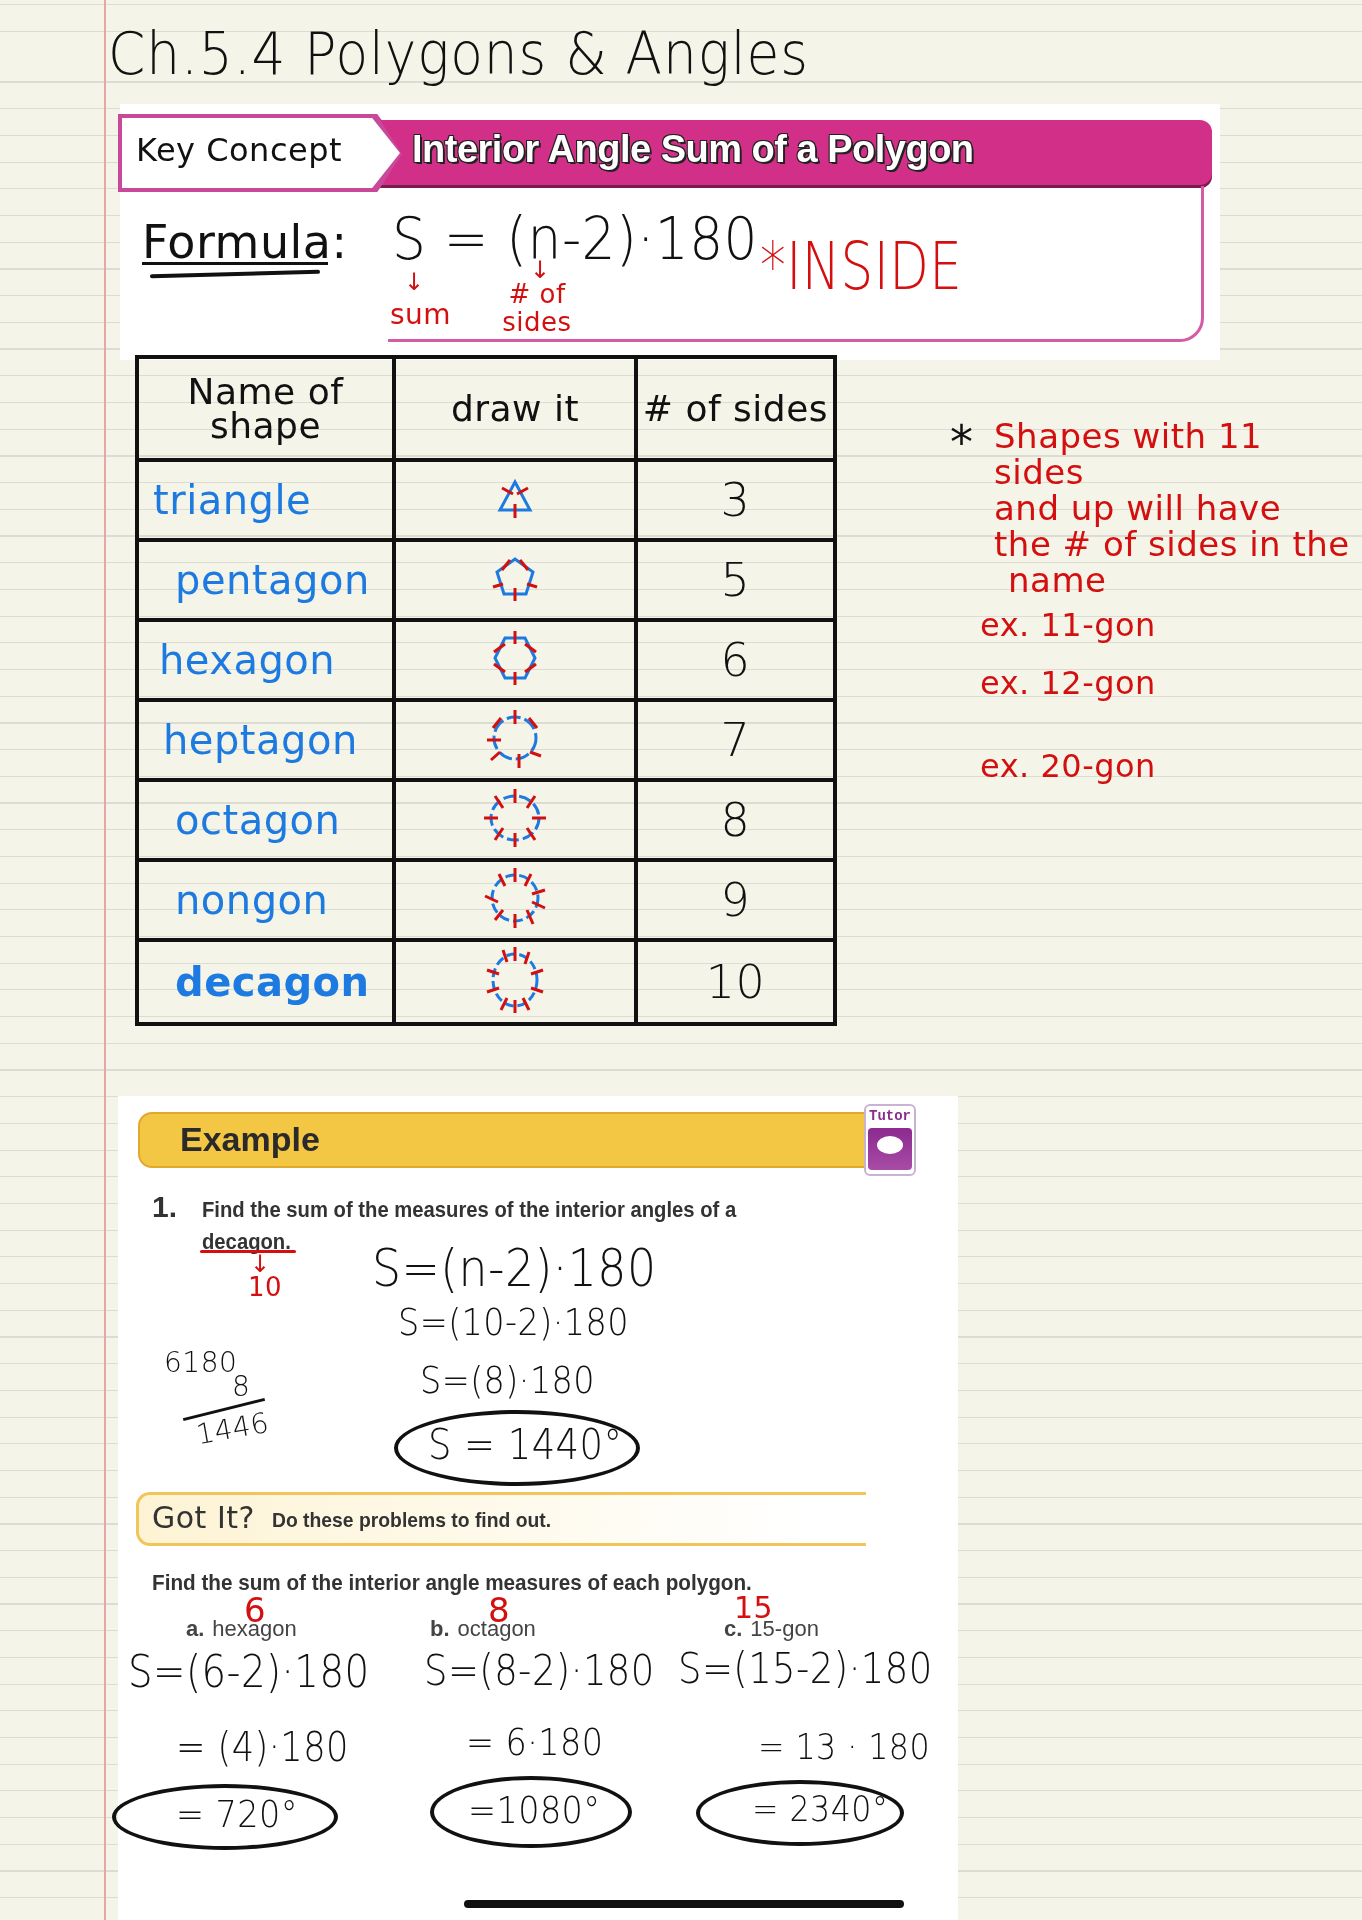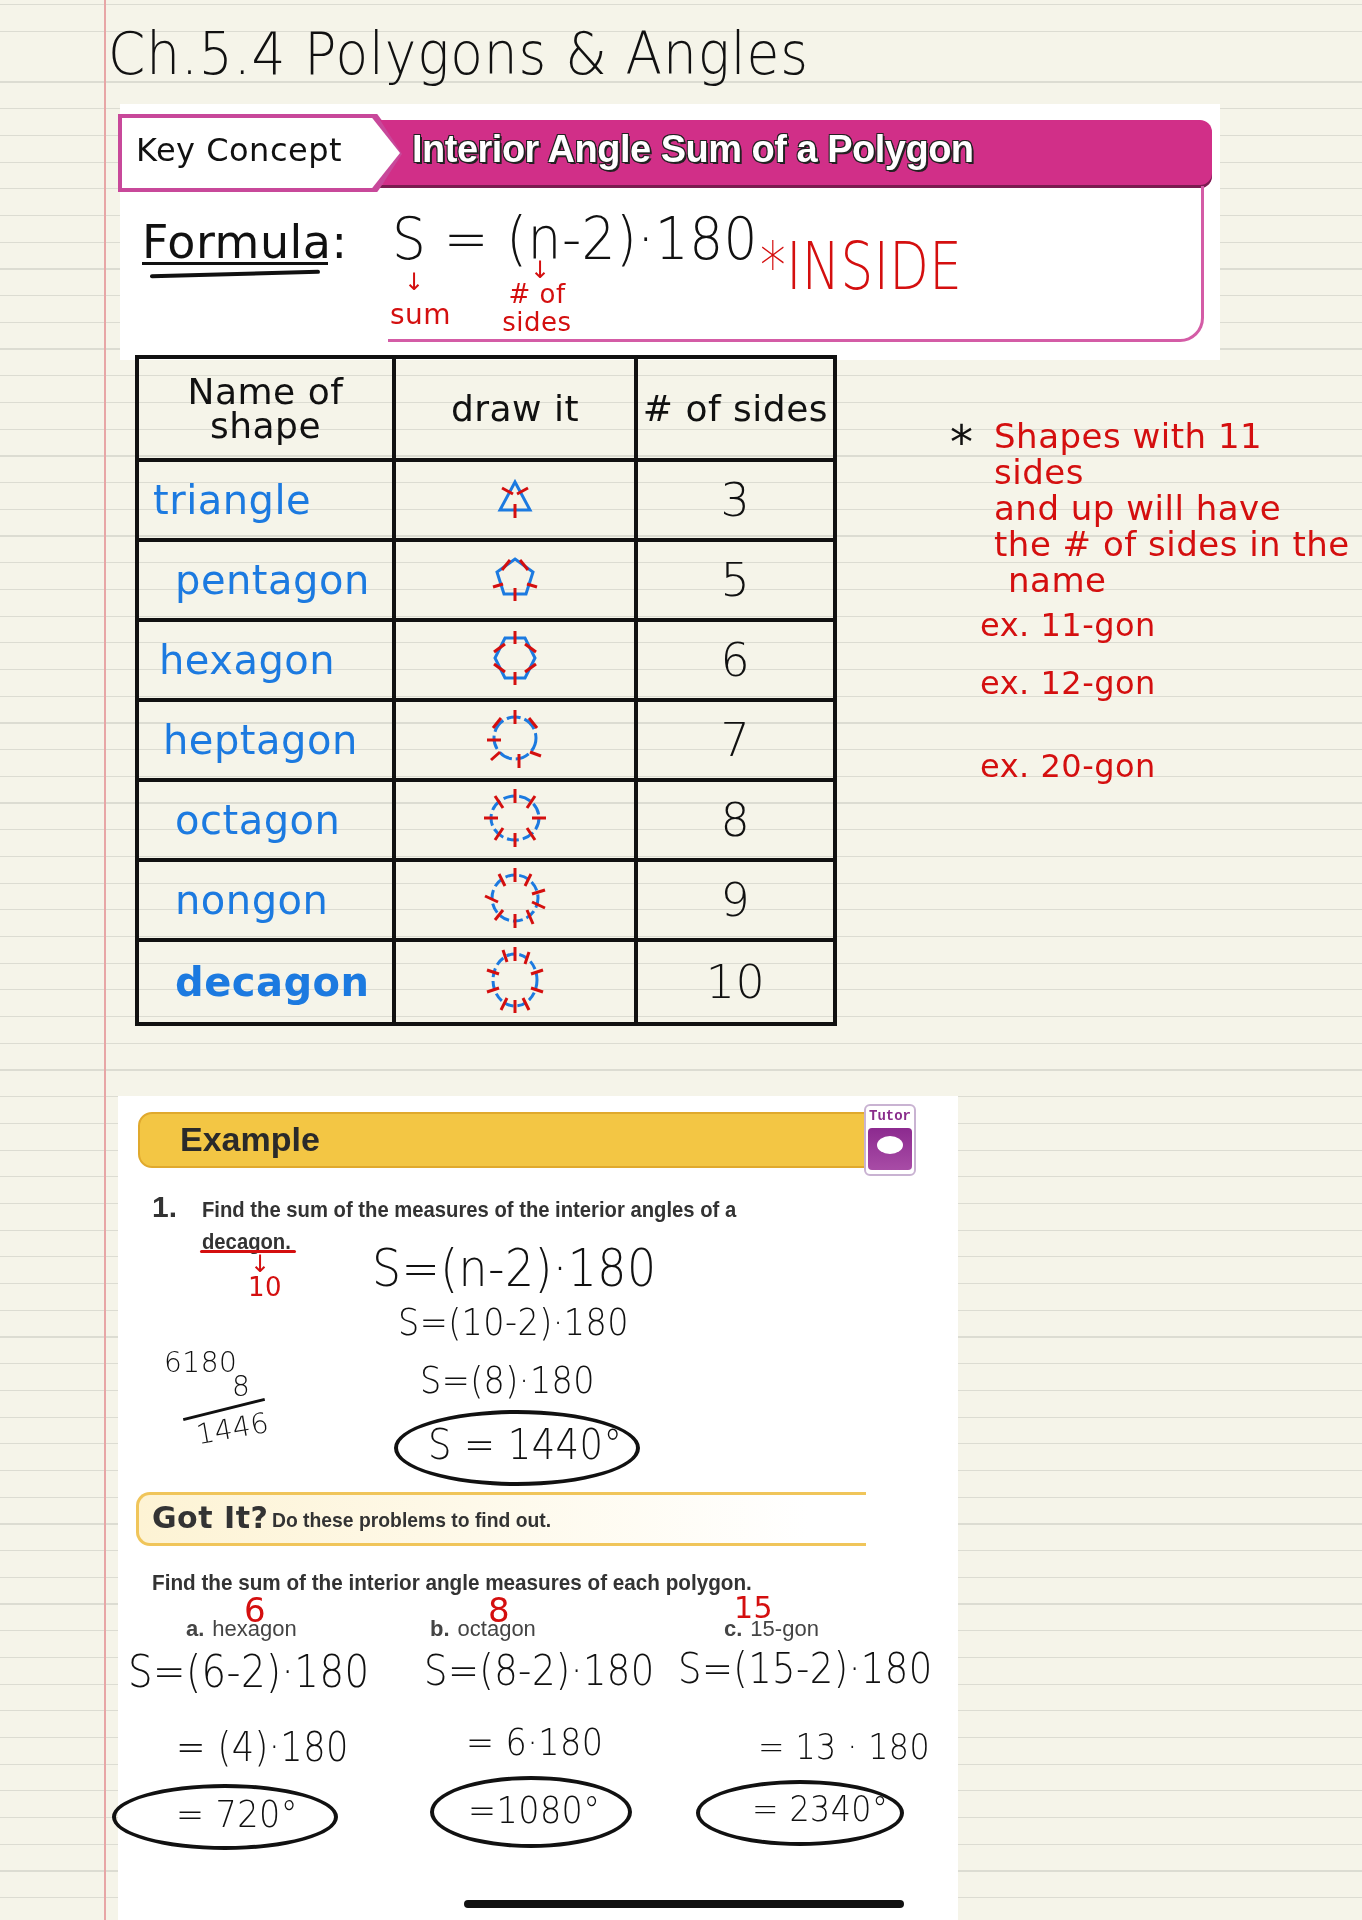--- a/index.html
+++ b/index.html
@@ -64,21 +64,21 @@
 
     .q-num { position:absolute; left: 152px; top: 1190px; font-family:"Liberation Sans", sans-serif; font-weight:700; font-size: 30px; color:#333; }
     .q-text { position:absolute; left: 202px; top: 1194px; font-family:"Liberation Sans", sans-serif; font-weight:700; font-size: 22px; color:#333; line-height: 32px; width: 620px; transform: scaleX(0.92); transform-origin:left; }
     .q-underline { position:absolute; left: 200px; top: 1250px; width: 96px; height: 3px; background:#d40f0f; border-radius: 2px; }
     .q-ten { position:absolute; left: 248px; top: 1272px; font-size: 26px; }
     .work { position:absolute; font-size: 44px; font-weight: 300; transform: scaleX(0.88); transform-origin:left; white-space: nowrap; }
     .ellipse { position:absolute; border: 4px solid #111; border-radius: 50%; }
     .side-calc { position:absolute; left: 164px; font-size: 28px; font-weight: 300; }
 
     .got-bar { position:absolute; left: 136px; top: 1492px; width: 730px; height: 54px; border-radius: 14px 0 0 14px; background: linear-gradient(to right, #fdf3d4, #fff 92%); border: 3px solid #f0c55a; border-right: none; }
-    .got-title { position:absolute; left: 152px; top: 1500px; font-size: 30px; font-weight: 700; color:#333; }
+    .got-title { position:absolute; left: 152px; top: 1500px; font-size: 30px; font-weight: 400; color:#333; }
     .got-sub { position:absolute; left: 272px; top: 1508px; font-family:"Liberation Sans", sans-serif; font-weight:700; font-size: 21px; color:#333; transform: scaleX(0.92); transform-origin:left; }
     .find { position:absolute; left: 152px; top: 1570px; font-family:"Liberation Sans", sans-serif; font-weight:700; font-size: 22px; color:#333; transform: scaleX(0.94); transform-origin:left; }
     .part { position:absolute; top: 1616px; font-family:"Liberation Sans", sans-serif; font-size: 22px; color:#444; }
     .part b { font-weight:700; margin-right: 8px; }
     .part-n { position:absolute; font-size: 34px; }
     .home-bar { position:absolute; left: 464px; top: 1900px; width: 440px; height: 8px; background:#111; border-radius: 4px; }
   </style>
 </head>
 <body>
 

